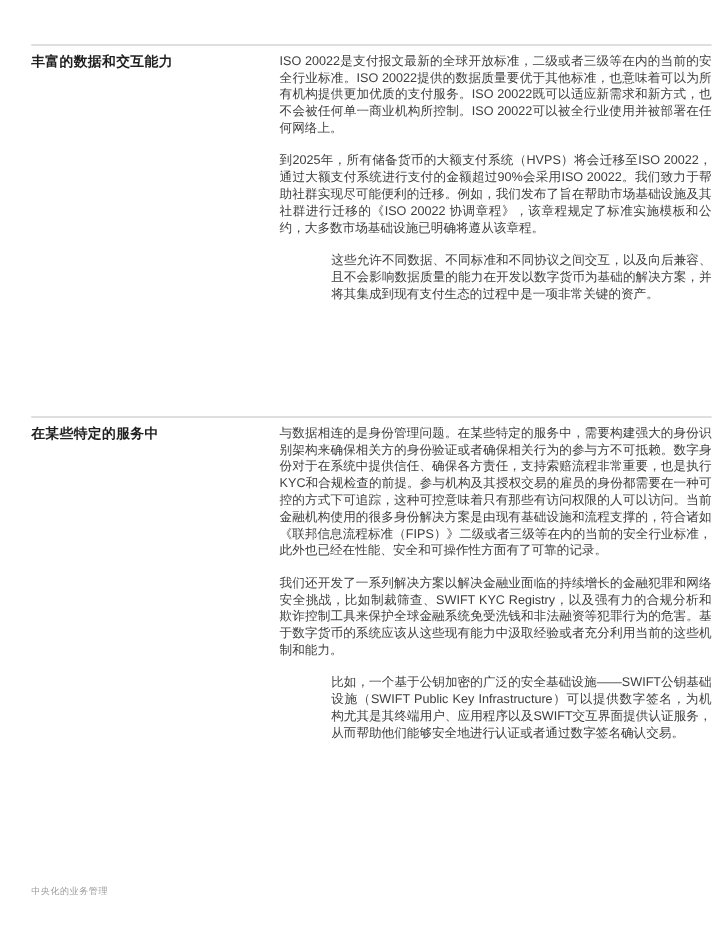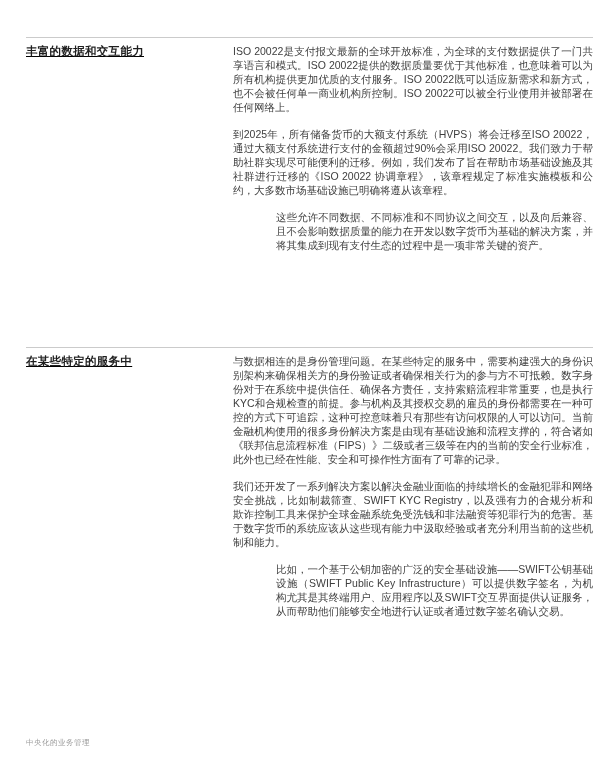--- a/index.html
+++ b/index.html
@@ -29,21 +29,20 @@
     width: 100%;
   }
   .section-row {
     display: flex;
     align-items: flex-start;
     padding-top: 6px;
   }
   .label-col {
     width: 207px;
     flex: none;
-    text-decoration: underline;
   }
   .section-heading {
     margin: 0;
     font-size: 11.5px;
     font-weight: bold;
     color: #1f1f1f;
     letter-spacing: 0.3px;
   }
   .text-col {
     width: 360px;
@@ -88,21 +87,21 @@
 
 <div class="page">
 
   <div class="section" id="section-1">
     <hr class="section-rule">
     <div class="section-row">
       <div class="label-col">
         <h2 class="section-heading">丰富的数据和交互能力</h2>
       </div>
       <div class="text-col">
-        <p>ISO 20022是支付报文最新的全球开放标准，为全球的支付数据提供了一门共享语言和模式。ISO 20022提供的数据质量要优于其他标准，也意味着可以为所有机构提供更加优质的支付服务。ISO 20022既可以适应新需求和新方式，也不会被任何单一商业机构所控制。ISO 20022可以被全行业使用并被部署在任何网络上。</p>
+        <p>ISO 20022是支付报文最新的全球开放标准，二级或者三级等在内的当前的安全行业标准。ISO 20022提供的数据质量要优于其他标准，也意味着可以为所有机构提供更加优质的支付服务。ISO 20022既可以适应新需求和新方式，也不会被任何单一商业机构所控制。ISO 20022可以被全行业使用并被部署在任何网络上。</p>
         <p>到2025年，所有储备货币的大额支付系统（HVPS）将会迁移至ISO 20022，通过大额支付系统进行支付的金额超过90%会采用ISO 20022。我们致力于帮助社群实现尽可能便利的迁移。例如，我们发布了旨在帮助市场基础设施及其社群进行迁移的《ISO 20022 协调章程》，该章程规定了标准实施模板和公约，大多数市场基础设施已明确将遵从该章程。</p>
         <p>这些允许不同数据、不同标准和不同协议之间交互，以及向后兼容、且不会影响数据质量的能力在开发以数字货币为基础的解决方案，并将其集成到现有支付生态的过程中是一项非常关键的资产。</p>
       </div>
     </div>
   </div>
 
   <div class="section" id="section-2">
     <hr class="section-rule">
     <div class="section-row">
       <div class="label-col">

